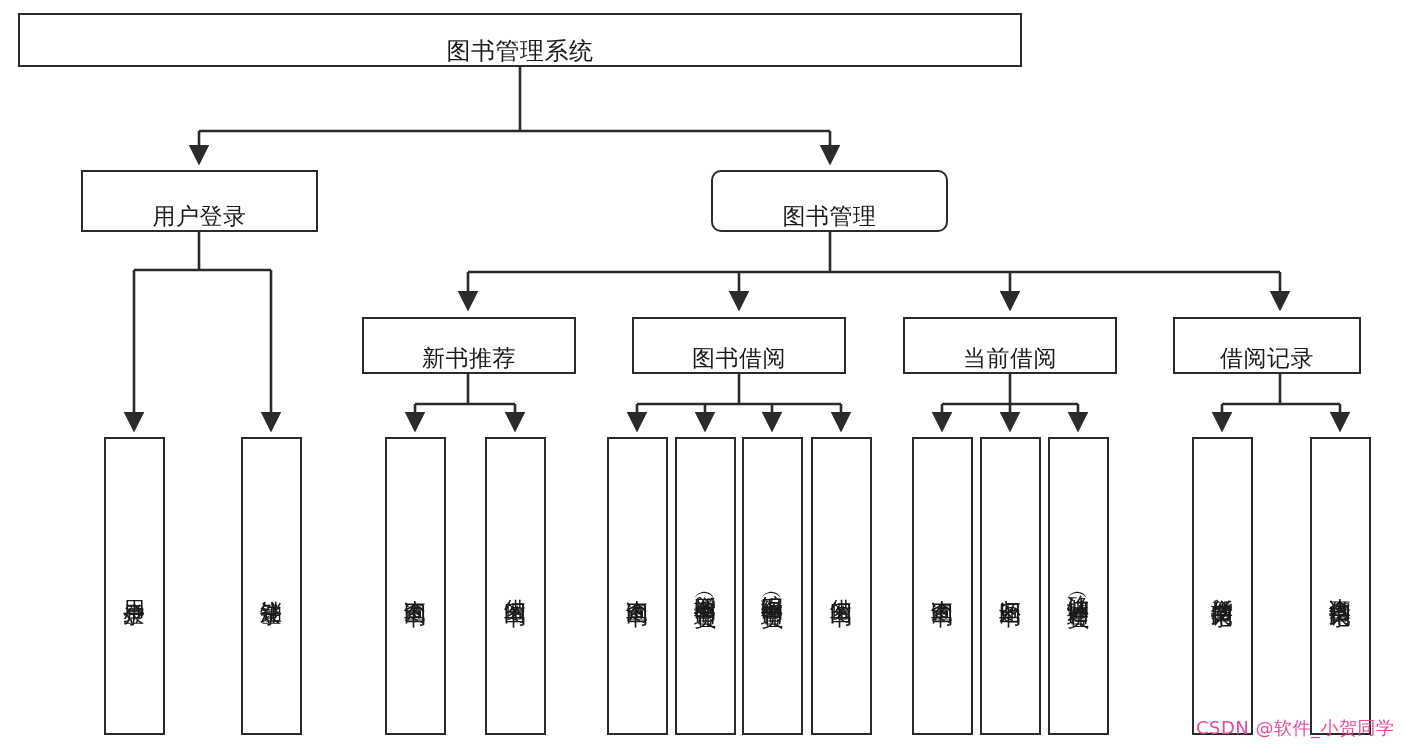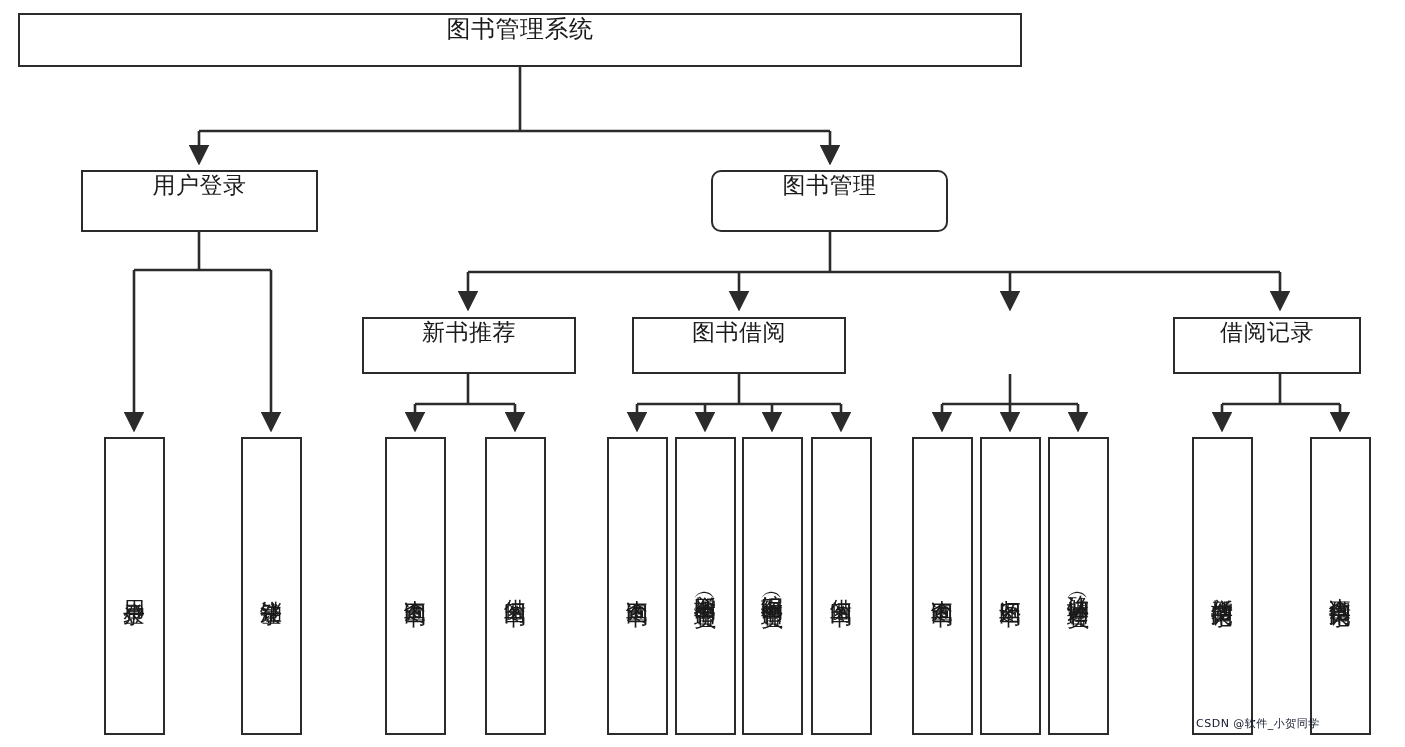--- a/index.html
+++ b/index.html
@@ -29,21 +29,21 @@
     width: 1405px;
     height: 747px;
     pointer-events: none;
   }
   .node {
     position: absolute;
     box-sizing: border-box;
     background: #ffffff;
     border: 2.5px solid #2b2b2b;
     display: flex;
-    align-items: flex-start;
+    align-items: flex-end;
     justify-content: center;
     color: #1a1a1a;
   }
   .node .label {
     display: block;
     text-align: center;
     line-height: 1.18;
     letter-spacing: 0.5px;
   }
   .node.horizontal .label {
@@ -58,22 +58,22 @@
   .node.vertical .label {
     writing-mode: vertical-rl;
     text-orientation: upright;
     font-size: 22px;
     line-height: 1.05;
     letter-spacing: 2px;
     max-height: 280px;
   }
   .watermark {
     position: absolute;
-    color: #0f172a;
-    font-size: 11px;
+    color: #ec4899;
+    font-size: 18px;
     white-space: nowrap;
     letter-spacing: 0.5px;
   }
 </style>
 </head>
 <body>
 
 <div id="diagram-root">
 
   <svg class="edges" viewBox="0 0 1405 747" xmlns="http://www.w3.org/2000/svg">
@@ -136,20 +136,23 @@
   <div class="node horizontal" style="left:711px; top:170px; width:237px; height:62px;border-radius:10px;">
     <span class="label">图书管理</span>
   </div>
 
   <div class="node horizontal" style="left:632px; top:317px; width:214px; height:57px;">
     <span class="label">图书借阅</span>
   </div>
   <div class="node horizontal" style="left:362px; top:317px; width:214px; height:57px;">
     <span class="label">新书推荐</span>
   </div>
+  <div class="node horizontal" style="left:903px; top:317px; width:214px; height:57px;">
+    <span class="label">当前借阅</span>
+  </div>
   <div class="node horizontal" style="left:1173px; top:317px; width:188px; height:57px;">
     <span class="label">借阅记录</span>
   </div>
 
   <div class="node vertical" style="left:104px; top:437px; width:61px; height:298px;">
     <span class="label">用户登录</span>
   </div>
   <div class="node vertical" style="left:241px; top:437px; width:61px; height:298px;">
     <span class="label">注销登录</span>
   </div>

